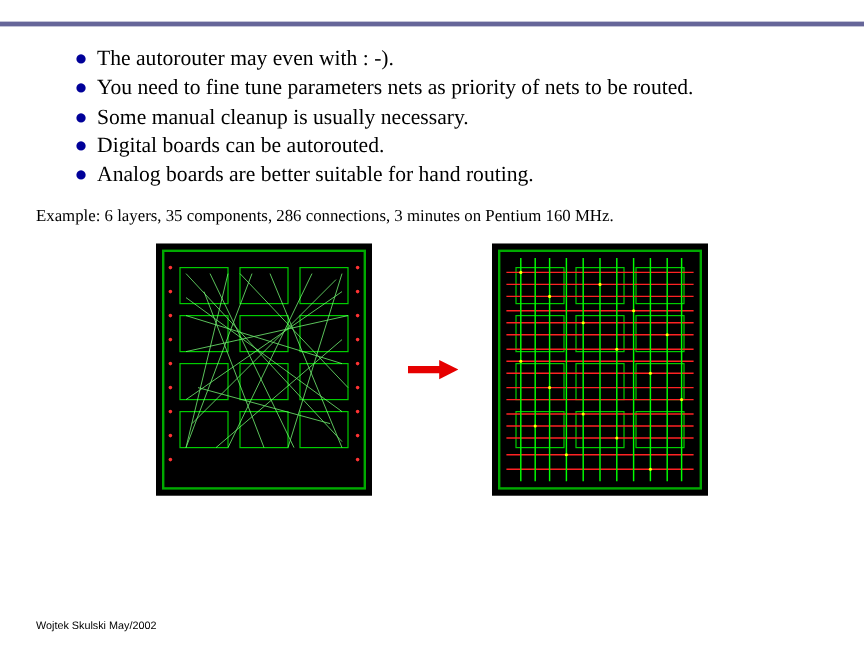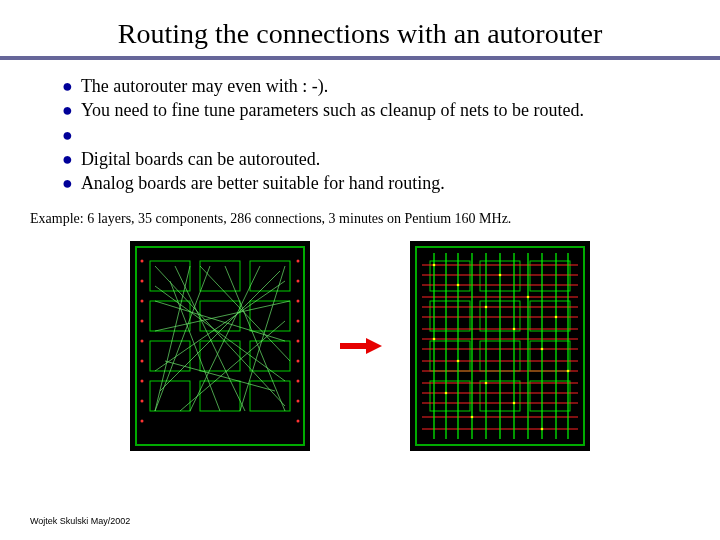--- a/index.html
+++ b/index.html
@@ -15,34 +15,34 @@
   .arrow { display: flex; align-items: center; }
   .footer { position: absolute; bottom: 14px; left: 30px; right: 30px; display: flex; font-family: Arial, Helvetica, sans-serif; font-size: 9px; color: #000; }
   .pcb { background:#000; }
   .pcb svg { display:block; }
 </style>
 </head>
 <body>
 
 <div class="slide">
 
-  <h1 class="title">Routing the connections with an autorouter</h1>
   <div class="rule"></div>
 
   <ul class="bullets">
     <li>
         <span class="dot">●</span>
         <span>The autorouter may even with : -).</span>
       </li>
     <li>
         <span class="dot">●</span>
-        <span>You need to fine tune parameters such as cleanup of nets to be routed.</span>
-      </li>
-    <li>
-        <span class="dot">●</span>
+        <span>You need to fine tune parameters nets as priority of nets to be routed.</span>
+      </li>
+    <li>
+        <span class="dot">●</span>
+        <span>Some manual cleanup is usually necessary.</span>
       </li>
     <li>
         <span class="dot">●</span>
         <span>Digital boards can be autorouted.</span>
       </li>
     <li>
         <span class="dot">●</span>
         <span>Analog boards are better suitable for hand routing.</span>
       </li>
   </ul>

